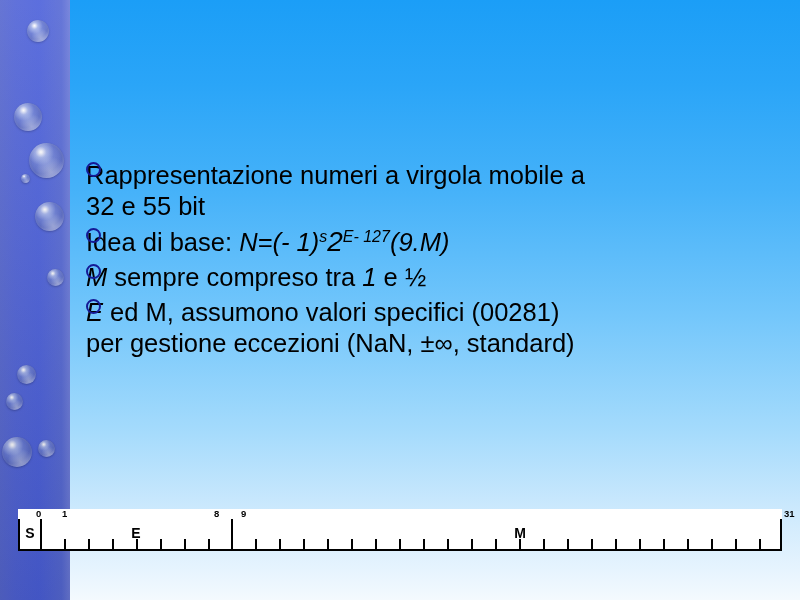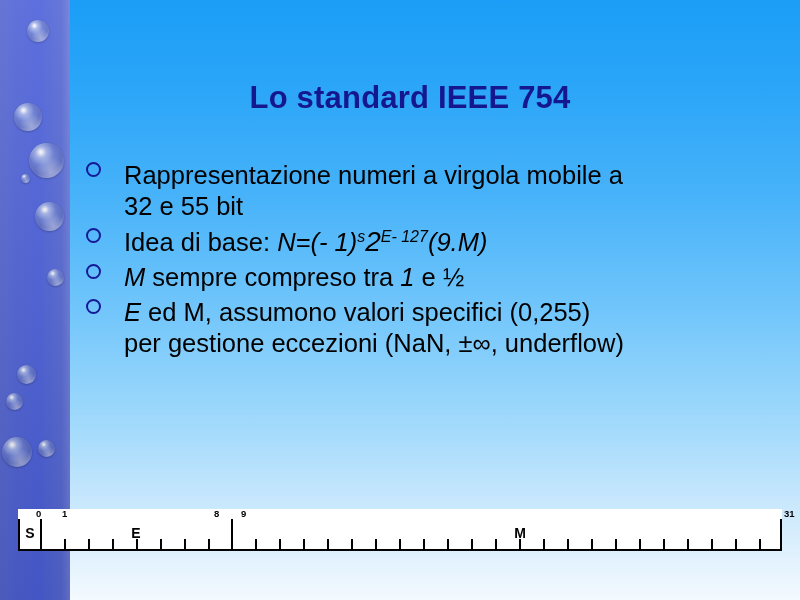--- a/index.html
+++ b/index.html
@@ -61,21 +61,20 @@
   #body { position:absolute; left:86px; top:160px; width:700px; }
   .bullet { position:relative; margin-bottom:4px; }
   .mark {
     position:absolute; left:0; top:2px;
     width:15px; height:15px;
     border:2px solid #151a96;
     border-radius:50%;
     background:transparent;
   }
   .btext {
-    margin-left:38px;
     font-size:25.5px; line-height:31px;
     color:#000; white-space:nowrap;
   }
   .it { font-style:italic; }
   .sup {
     font-size:16px; font-style:italic;
     vertical-align:super; line-height:0;
   }
   .big { font-size:28px; }
 
@@ -124,21 +123,20 @@
     <div class="bub" style="left:29px;  top:143px; width:35px; height:35px;"></div>
     <div class="bub" style="left:21px;  top:174px; width:9px;  height:9px;"></div>
     <div class="bub" style="left:35px;  top:202px; width:29px; height:29px;"></div>
     <div class="bub" style="left:47px;  top:269px; width:17px; height:17px;"></div>
     <div class="bub" style="left:17px;  top:365px; width:19px; height:19px;"></div>
     <div class="bub" style="left:6px;   top:393px; width:17px; height:17px;"></div>
     <div class="bub" style="left:2px;   top:437px; width:30px; height:30px;"></div>
     <div class="bub" style="left:38px;  top:440px; width:17px; height:17px;"></div>
   </div>
 
-  <div id="title">Lo standard IEEE 754</div>
 
   <div id="body">
 
     <div class="bullet">
       <span class="mark"></span>
       <div class="btext">Rappresentazione numeri a virgola mobile a</div>
       <div class="btext">32 e 55 bit</div>
     </div>
 
     <div class="bullet">
@@ -146,22 +144,22 @@
       <div class="btext"><span>Idea di base: </span><span class="it">N</span><span class="it">=(- 1)</span><span class="sup">s</span><span class="it big">2</span><span class="sup">E- 127</span><span class="it">(9.M)</span></div>
     </div>
 
     <div class="bullet">
       <span class="mark"></span>
       <div class="btext"><span class="it">M</span><span> sempre compreso tra </span><span class="it">1</span><span> e ½</span></div>
     </div>
 
     <div class="bullet">
       <span class="mark"></span>
-      <div class="btext"><span class="it">E</span><span> ed M, assumono valori specifici (0,255)</span></div>
-      <div class="btext">per gestione eccezioni (NaN, ±∞, underflow)</div>
+      <div class="btext"><span class="it">E</span><span> ed M, assumono valori specifici (00281)</span></div>
+      <div class="btext">per gestione eccezioni (NaN, ±∞, standard)</div>
     </div>
 
   </div>
 
   <div id="rulerTop">
     <span class="numlab" style="left:18px;">0</span>
     <span class="numlab" style="left:44px;">1</span>
     <span class="numlab" style="left:196px;">8</span>
     <span class="numlab" style="left:223px;">9</span>
     <span class="numlab" style="left:766px;">31</span>

